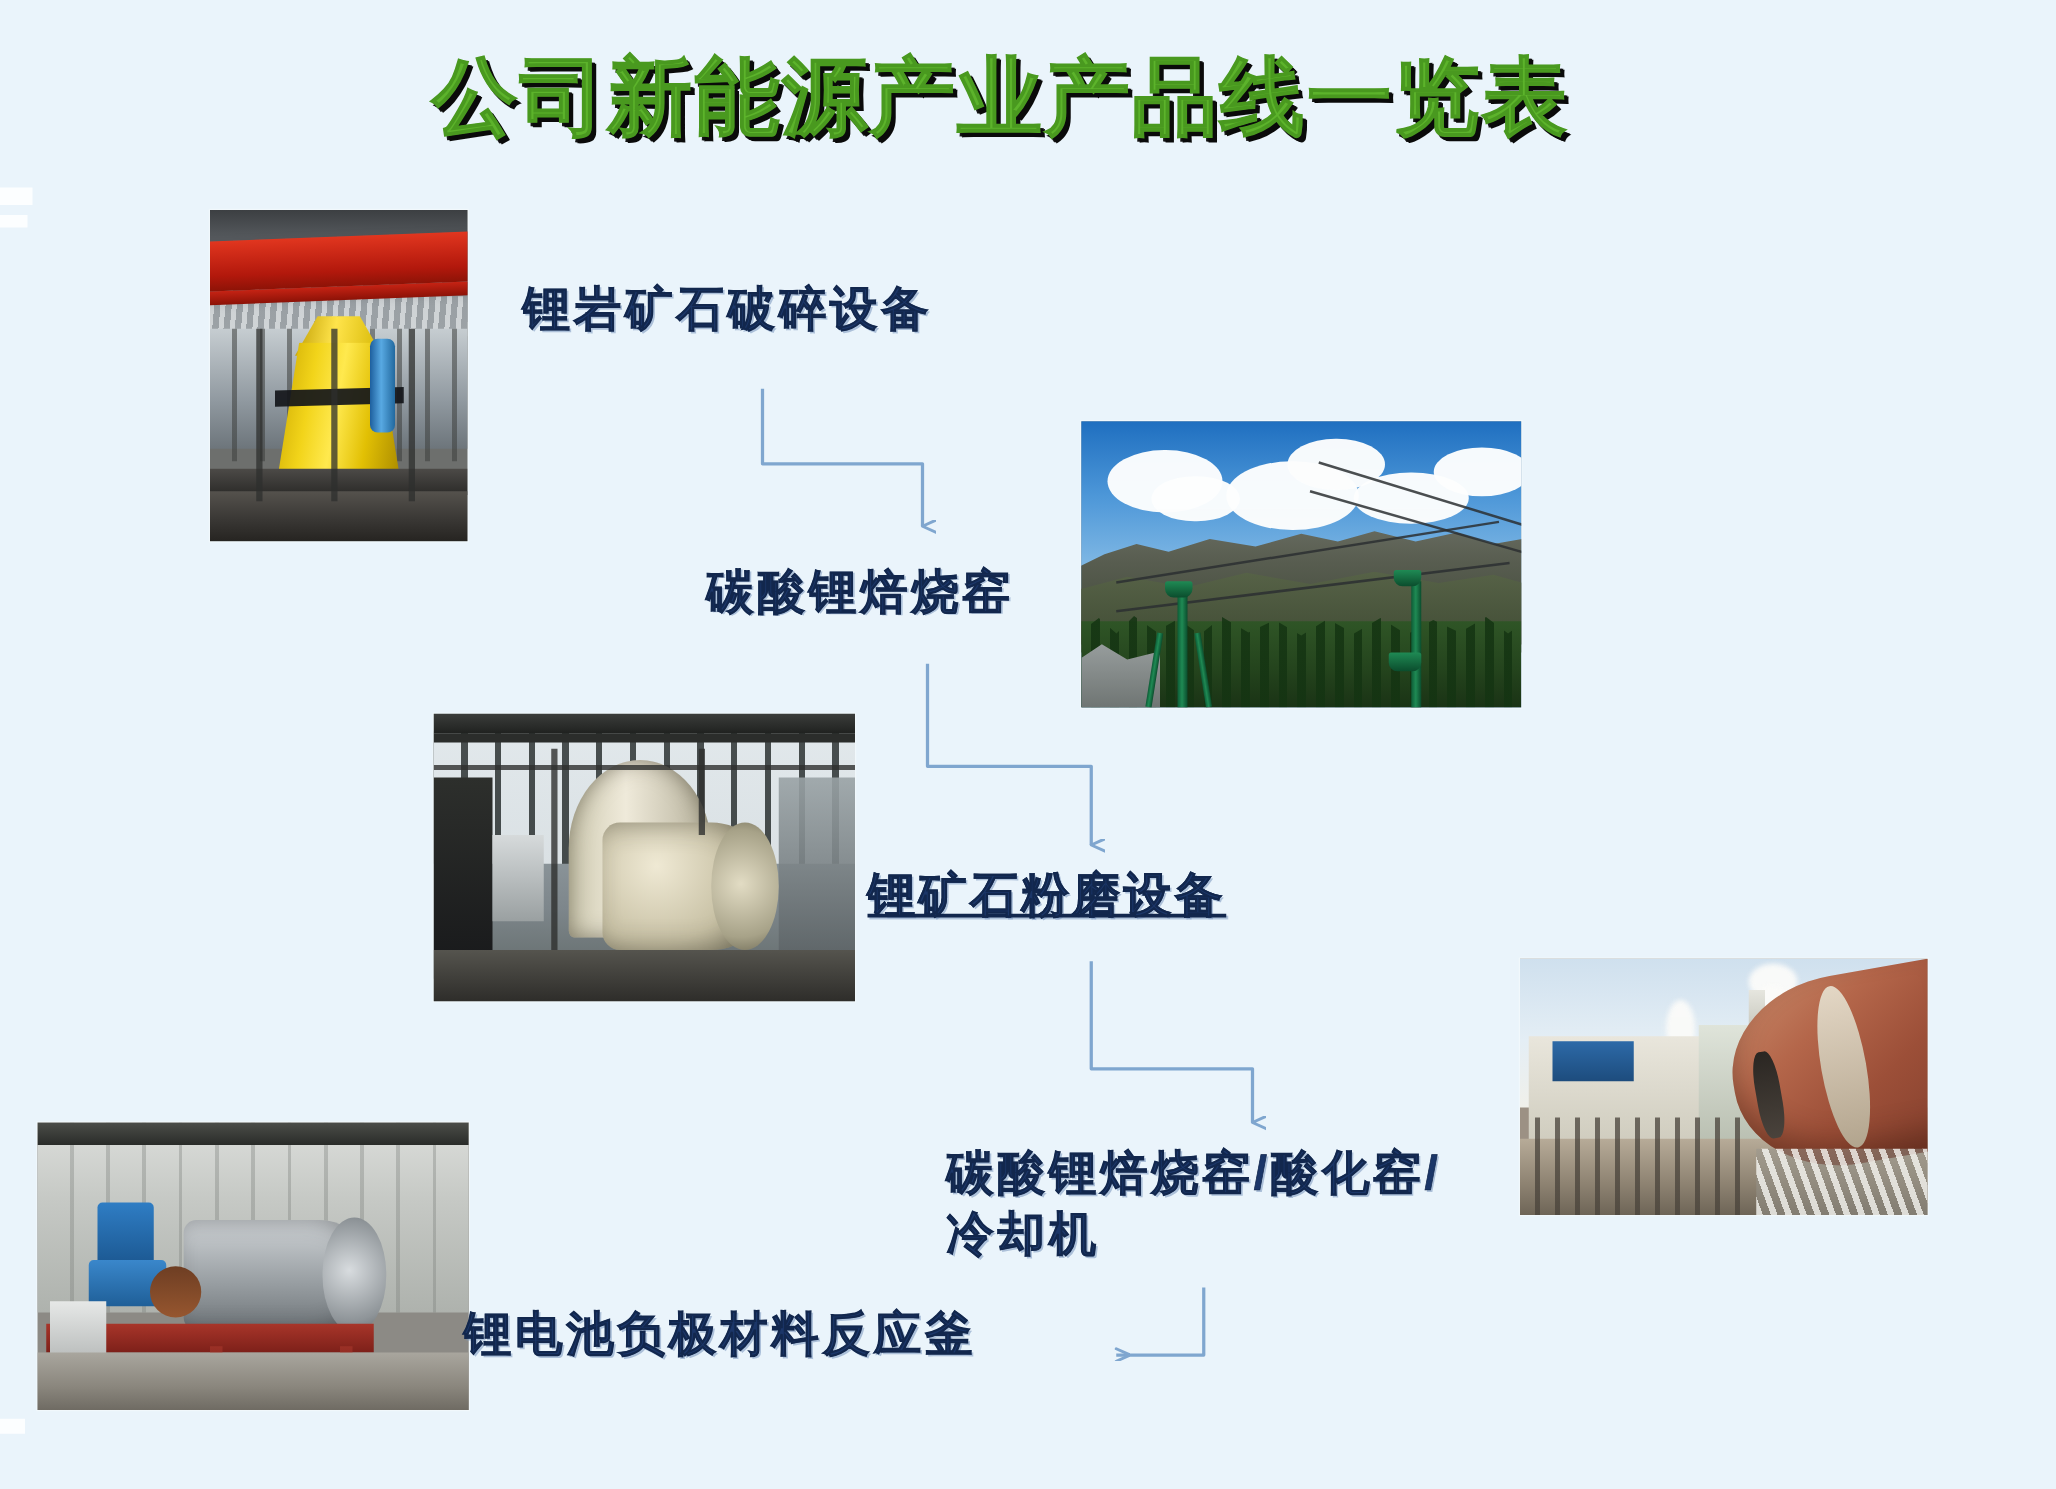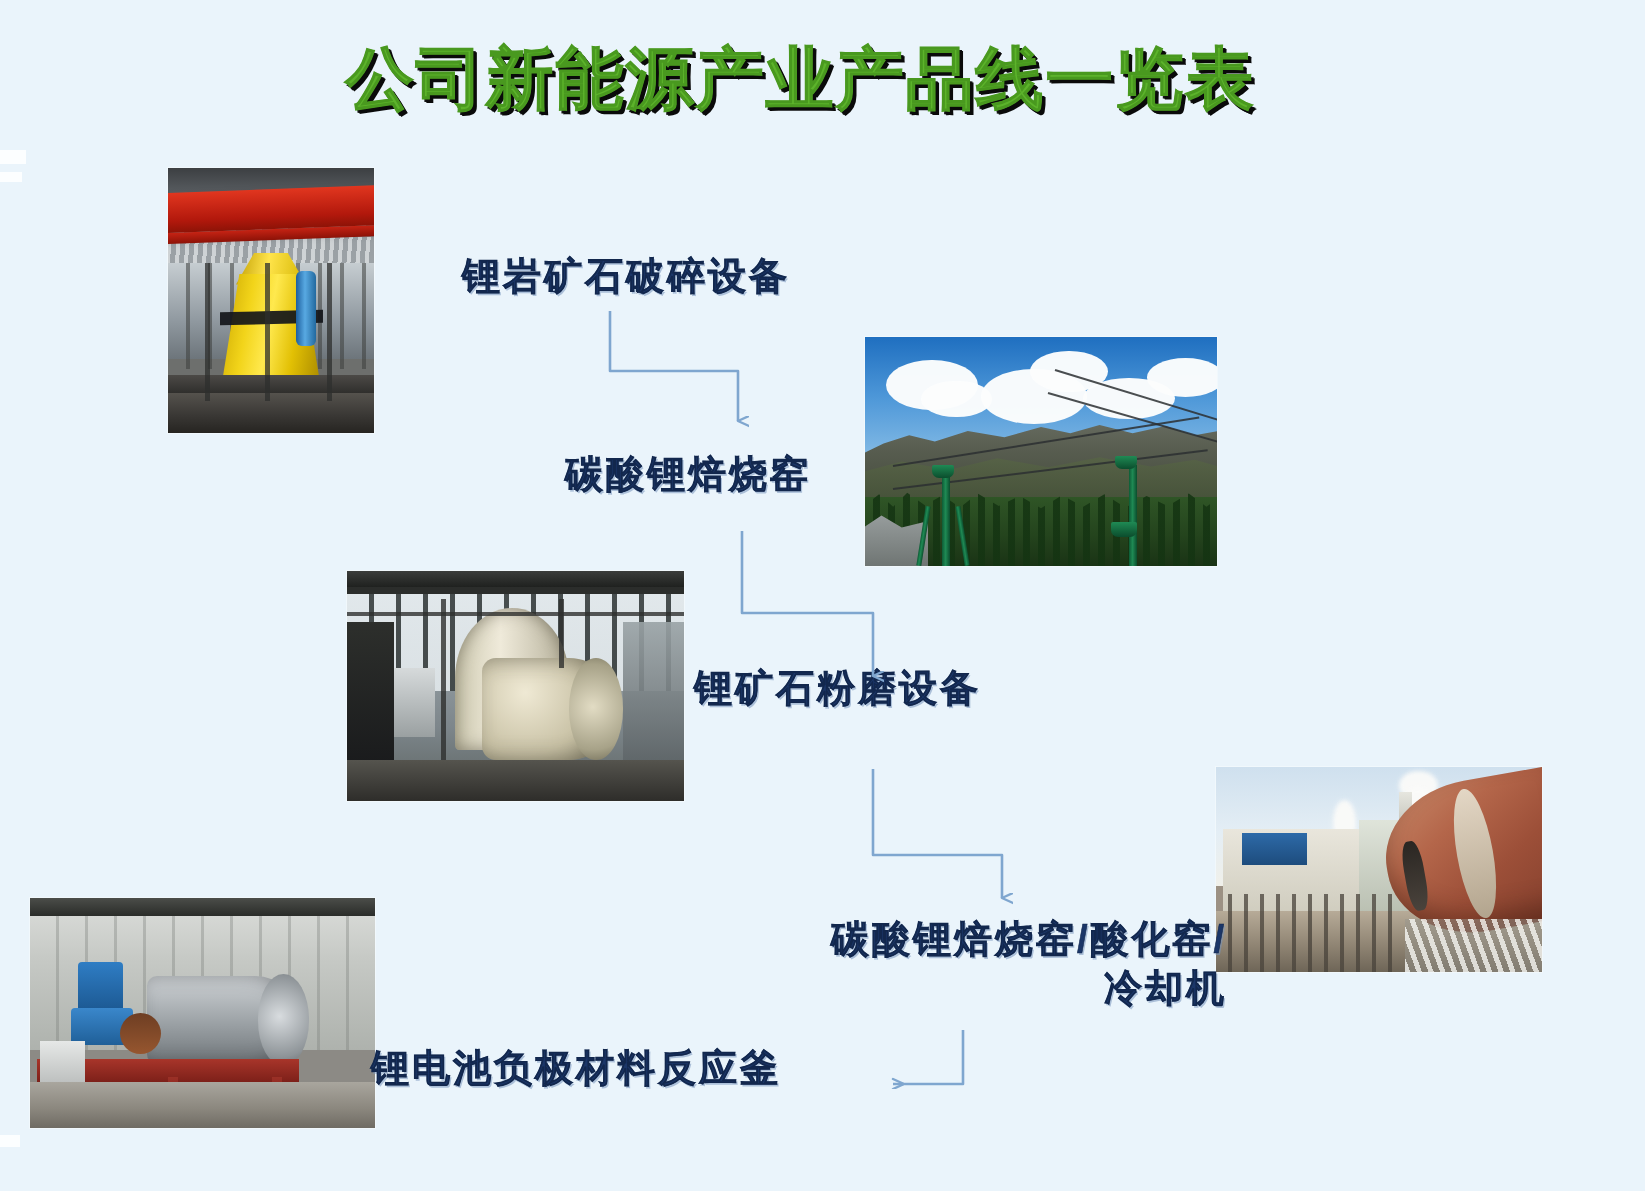--- a/index.html
+++ b/index.html
@@ -194,24 +194,24 @@
   .label{
     position:absolute;
     font-size:38px;line-height:1.28;
     font-weight:700;
     color:#1b3668;
     letter-spacing:3px;
     white-space:nowrap;
     text-shadow:1.5px 1.5px 0 rgba(120,150,190,.55);
     -webkit-text-stroke:0.6px #12274d;
   }
-  #label-crusher{left:418px;top:252px;margin-left:44px;}
+  #label-crusher{left:418px;top:224px;}
   #label-conveyor{left:565px;top:450px;}
-  #label-grinding{left:694px;top:664px;}
-  #label-kiln{left:757px;top:915px;text-align:right;white-space:normal;width:470px;}
+  #label-grinding{left:694px;top:693px;text-decoration:underline;}
+  #label-kiln{left:757px;top:915px;text-align:left;white-space:normal;width:470px;}
   #label-reactor{left:371px;top:1044px;}
 
   
   #arrows{position:absolute;left:0;top:0;width:1645px;height:1191px;pointer-events:none;}
 </style>
 </head>
 <body>
 
 <div id="stage">
 

